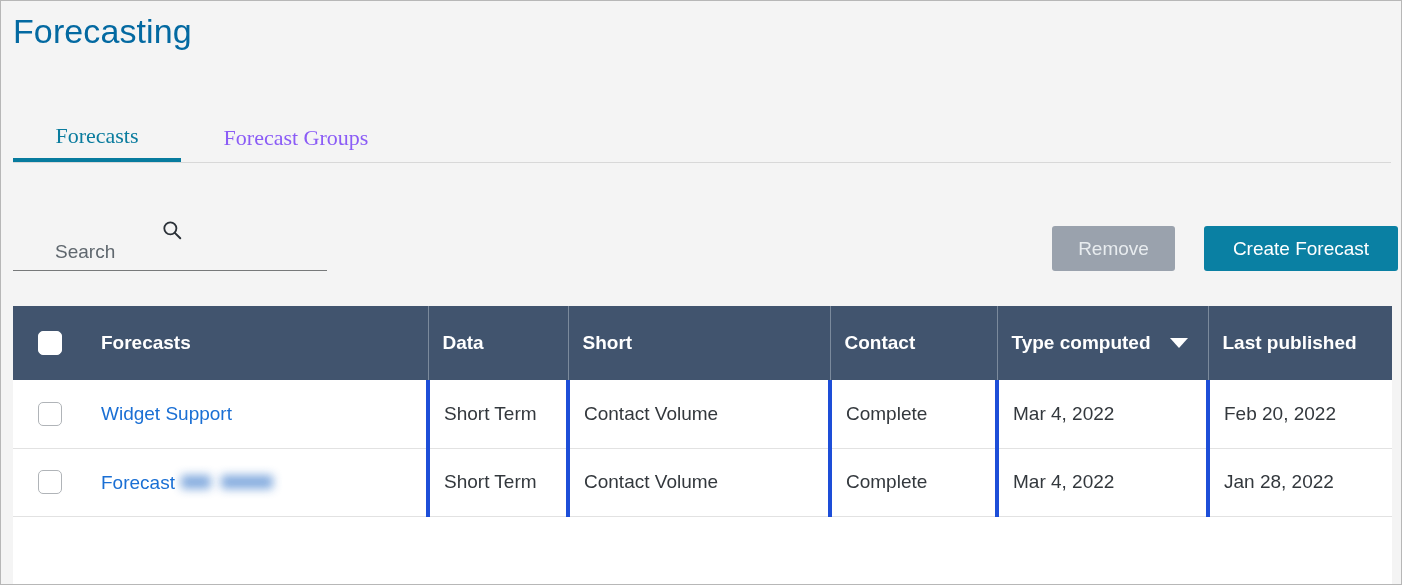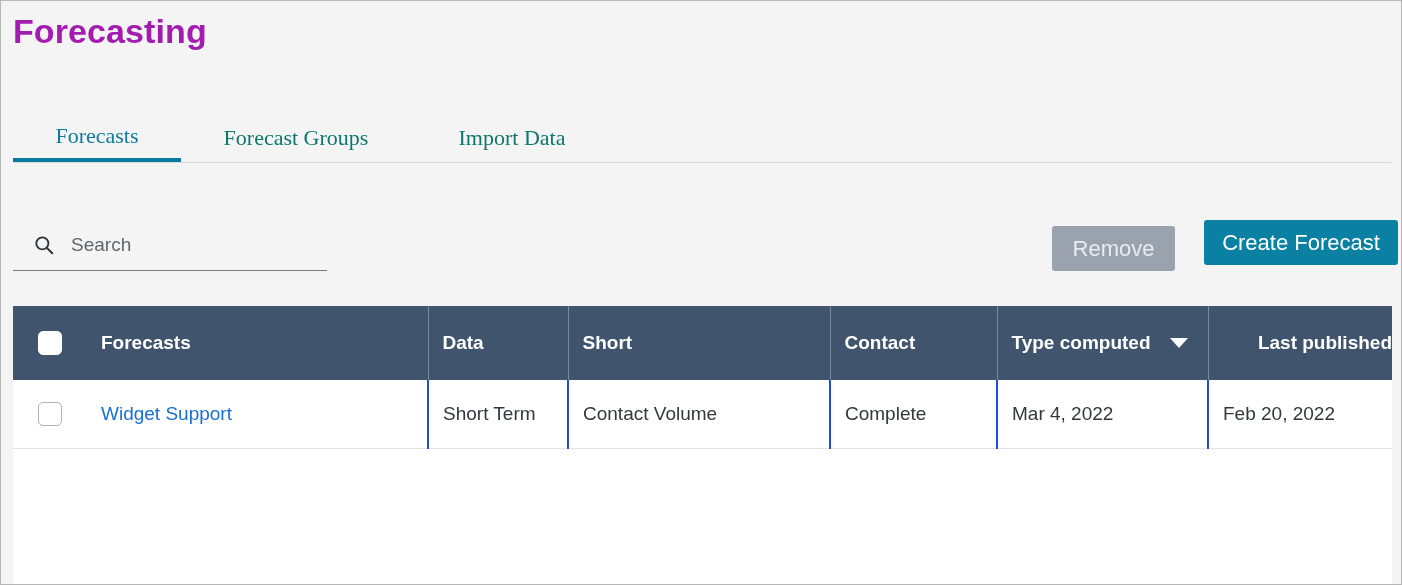--- a/index.html
+++ b/index.html
@@ -24,22 +24,22 @@
     overflow: hidden;
   }
 
   
   .page-title {
     position: absolute;
     left: 12px;
     top: 8px;
     font-size: 34px;
     line-height: 44px;
-    color: #a21caf;
-    font-weight: 700;
+    color: #0369a1;
+    font-weight: 400;
     letter-spacing: 0.1px;
     font-family: "Liberation Sans", sans-serif;
     white-space: nowrap;
   }
 
   
   .tab-bar {
     position: absolute;
     left: 12px;
     top: 112px;
@@ -50,21 +50,21 @@
   }
   .tab {
     position: absolute;
     top: 0;
     height: 49px;
     display: flex;
     align-items: center;
     justify-content: center;
     font-family: "Liberation Serif", serif;
     font-size: 22px;
-    color: #0f766e;
+    color: #8b5cf6;
     cursor: pointer;
     box-sizing: border-box;
     white-space: nowrap;
   }
   .tab.active {
     color: #0a7c9e;
     border-bottom: 4px solid #077b9e;
   }
   .tab-forecasts   { left: 0px;   width: 168px; }
   .tab-groups      { left: 188px; width: 190px; }
@@ -74,20 +74,21 @@
   .search-wrap {
     position: absolute;
     left: 12px;
     top: 218px;
     width: 314px;
     height: 52px;
     border-bottom: 1px solid #77797a;
     box-sizing: border-box;
     display: flex;
     align-items: center;
+    flex-direction: column;
   }
   .search-icon {
     width: 22px;
     height: 22px;
     margin-left: 20px;
     margin-right: 16px;
     flex: none;
     display: block;
   }
   .search-input {
@@ -105,40 +106,40 @@
     opacity: 1;
   }
 
   
   .btn {
     position: absolute;
     box-sizing: border-box;
     border: 0;
     border-radius: 3px;
     font-family: "Liberation Sans", sans-serif;
-    font-size: 22px;
+    font-size: 19px;
     line-height: 1;
     display: flex;
     align-items: center;
     justify-content: center;
     cursor: pointer;
     white-space: nowrap;
   }
   .btn-remove {
     left: 1051px;
     top: 225px;
     width: 123px;
     height: 45px;
     background: #9aa2ad;
     color: #e8ecef;
     cursor: default;
   }
   .btn-create {
     left: 1203px;
-    top: 219px;
+    top: 225px;
     width: 194px;
     height: 45px;
     background: #0a80a3;
     color: #ffffff;
   }
 
   
   .table-wrap {
     position: absolute;
     left: 12px;
@@ -161,33 +162,33 @@
     font-size: 19px;
     font-weight: bold;
     text-align: left;
     height: 74px;
     padding: 0 0 0 14px;
     border-right: 1px solid #7b8a9c;
     box-sizing: border-box;
     vertical-align: middle;
     white-space: nowrap;
   }
-  table.data-table thead th.last { border-right: 0; text-align: right; }
+  table.data-table thead th.last { border-right: 0; }
   table.data-table thead th.check-col {
     padding-left: 0;
     border-right: 0;
     text-align: center;
   }
   table.data-table tbody td {
     height: 68px;
     font-family: "Liberation Sans", sans-serif;
     font-size: 19px;
     color: #33383d;
     padding: 0 0 0 14px;
-    border-right: 2px solid #1d4ed8;
+    border-right: 4px solid #1d4ed8;
     border-bottom: 1px solid #e2e2e2;
     box-sizing: border-box;
     vertical-align: middle;
     white-space: nowrap;
     background: #ffffff;
   }
   table.data-table tbody td.last { border-right: 0; }
   table.data-table tbody td.check-col {
     padding-left: 0;
     border-right: 0;
@@ -258,21 +259,20 @@
 </head>
 <body>
 
 <div class="app-window">
 
   <div class="page-title">Forecasting</div>
 
   <div class="tab-bar">
     <div class="tab tab-forecasts active">Forecasts</div>
     <div class="tab tab-groups">Forecast Groups</div>
-    <div class="tab tab-import">Import Data</div>
   </div>
 
   <div class="search-wrap">
     <svg class="search-icon" viewBox="0 0 24 24">
       <circle cx="10.2" cy="10.2" r="6.6" fill="none" stroke="#2b3138" stroke-width="2"></circle>
       <line x1="15.1" y1="15.1" x2="21" y2="21" stroke="#2b3138" stroke-width="2.2" stroke-linecap="round"></line>
     </svg>
     <input class="search-input" type="text" placeholder="Search" style="">
   </div>
 
@@ -323,17 +323,30 @@
           </td>
           <td>
             <a class="row-link">Widget Support</a>
           </td>
           <td>Short Term</td>
           <td>Contact Volume</td>
           <td>Complete</td>
           <td>Mar 4, 2022</td>
           <td class="last">Feb 20, 2022</td>
         </tr>
+        <tr>
+          <td class="check-col">
+            <span class="cb cb-row"></span>
+          </td>
+          <td>
+            <a class="row-link">Forecast</a><span class="redacted"></span>
+          </td>
+          <td>Short Term</td>
+          <td>Contact Volume</td>
+          <td>Complete</td>
+          <td>Mar 4, 2022</td>
+          <td class="last">Jan 28, 2022</td>
+        </tr>
       </tbody>
     </table>
   </div>
 
 </div>
 
 </body></html>

